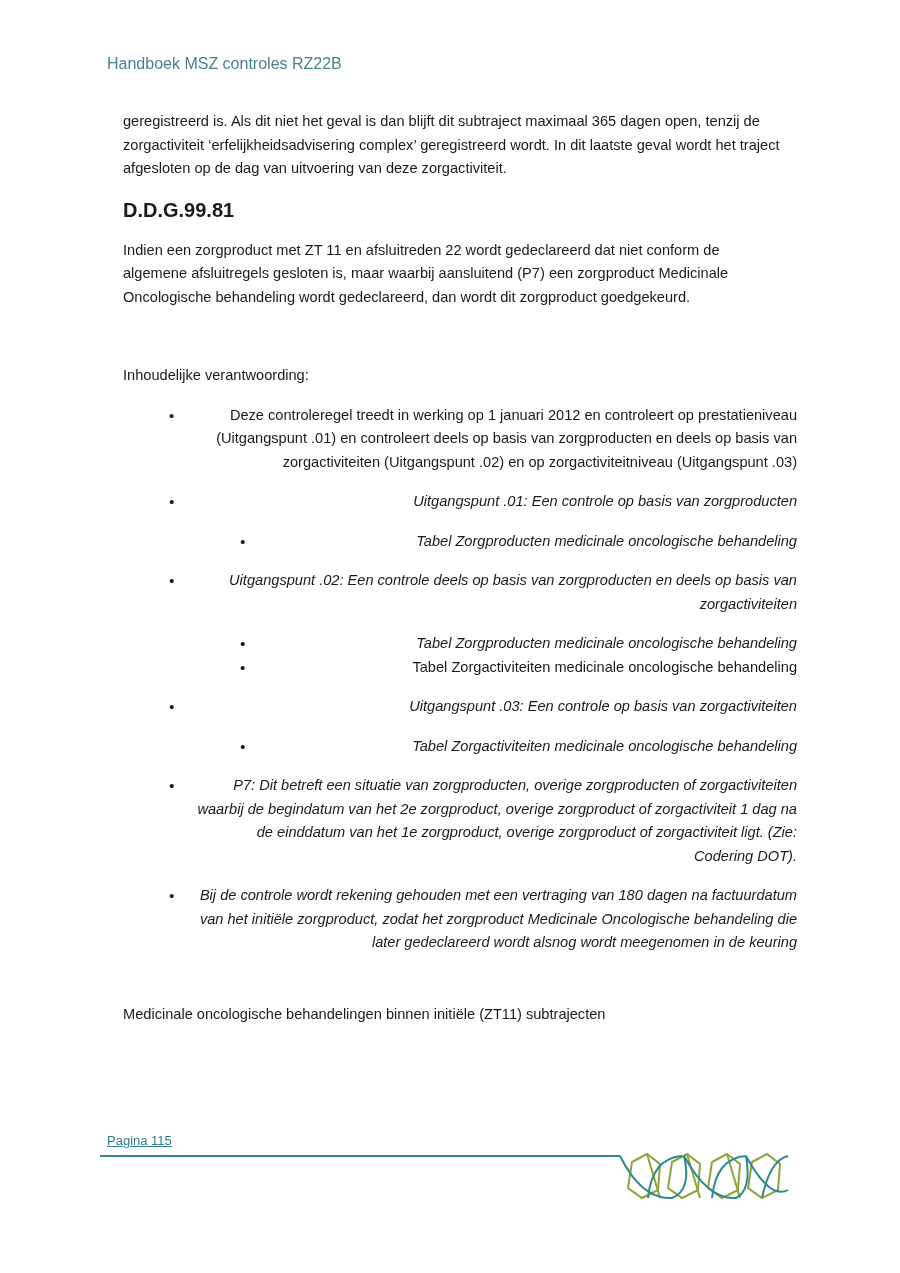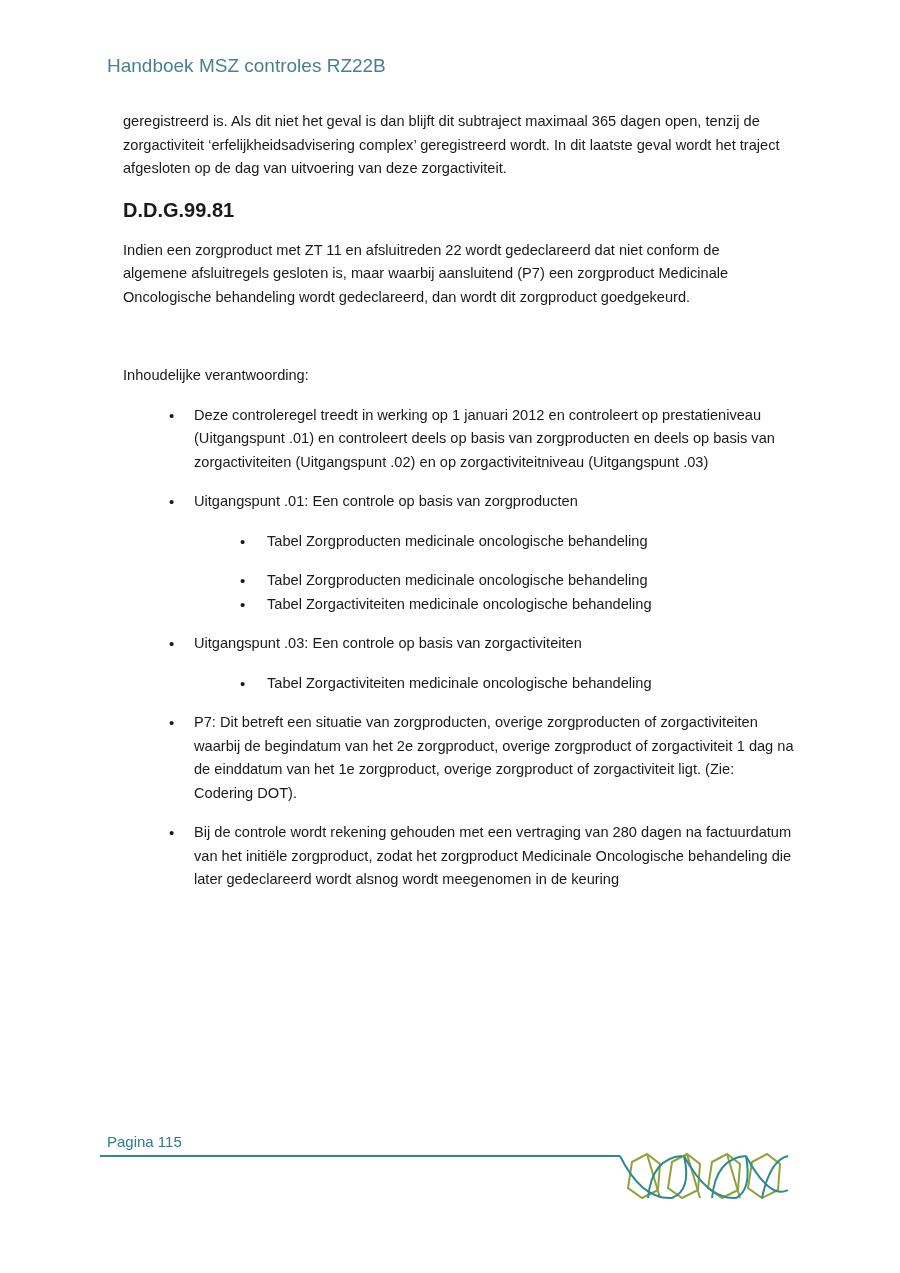--- a/index.html
+++ b/index.html
@@ -1,61 +1,63 @@
 <!DOCTYPE html>
 <html><head>
 <meta charset="utf-8">
 <style>
   html, body { margin: 0; padding: 0; background: #ffffff; }
   body { width: 900px; height: 1273px; position: relative; overflow: hidden;
          font-family: "Liberation Sans", sans-serif; color: #1a1a1a; }
-  .header { position: absolute; left: 107px; top: 55px; font-size: 19px; color: #4a7f8f; }
+  .header { position: absolute; left: 107px; top: 55px; font-size: 16px; color: #4a7f8f; }
   .content { position: absolute; left: 107px; top: 94px; width: 690px; font-size: 14.6px; line-height: 23.5px; }
   .content p { margin: 16px; }
   .heading { font-weight: bold; font-size: 20px; margin-top: 14px !important; margin-bottom: 4px !important; line-height: 26px; }
   .gap { height: 23px; }
   ul { margin: 0; padding: 0; list-style: none; }
   .l1 { position: relative; padding-left: 87px; }
   .l1::before { content: "\2022"; position: absolute; left: 62px; top: 0; font-size: 15px; }
   .l2 { position: relative; padding-left: 160px; }
   .l2::before { content: "\2022"; position: absolute; left: 133px; top: 0; font-size: 15px; }
-  .mt { margin-top: 16px; }
-  .footer-text { position: absolute; left: 107px; top: 1133px; font-size: 15px; color: #2e7d8c; }
+  .mt { margin-top: 16px; font-style: italic; }
+  .footer-text { position: absolute; left: 107px; top: 1133px; font-size: 13px; color: #2e7d8c; text-decoration: underline; }
   .footer-line { position: absolute; left: 100px; top: 1155px; width: 520px; height: 2px; background: #2e8a8f; }
   .logo { position: absolute; left: 612px; top: 1150px; width: 180px; height: 52px; }
 </style>
 </head>
 <body>
 
 <div class="header">Handboek MSZ controles RZ22B</div>
 
 <div class="content">
   <p>geregistreerd is. Als dit niet het geval is dan blijft dit subtraject maximaal 365 dagen open, tenzij de zorgactiviteit ‘erfelijkheidsadvisering complex’ geregistreerd wordt. In dit laatste geval wordt het traject afgesloten op de dag van uitvoering van deze zorgactiviteit.</p>
   <p class="heading">D.D.G.99.81</p>
   <p>Indien een zorgproduct met ZT 11 en afsluitreden 22 wordt gedeclareerd dat niet conform de algemene afsluitregels gesloten is, maar waarbij aansluitend (P7) een zorgproduct Medicinale Oncologische behandeling wordt gedeclareerd, dan wordt dit zorgproduct goedgekeurd.</p>
   <div class="gap"></div>
   <p>Inhoudelijke verantwoording:</p>
 
-  <ul style="margin-top:2px;">
+  <ul style="margin-top:2px;text-align:right;">
     <li class="l1">Deze controleregel treedt in werking op 1 januari  2012 en controleert op prestatieniveau (Uitgangspunt .01)  en controleert deels op basis van zorgproducten en deels op basis van zorgactiviteiten (Uitgangspunt .02) en op zorgactiviteitniveau (Uitgangspunt .03)</li>
 
     <li class="l1 mt">Uitgangspunt .01: Een controle op basis van zorgproducten</li>
     <li class="l2 mt">Tabel Zorgproducten medicinale oncologische behandeling</li>
 
+    <li class="l1 mt">Uitgangspunt .02: Een controle deels op basis van zorgproducten en deels op basis van zorgactiviteiten</li>
     <li class="l2 mt">Tabel Zorgproducten medicinale oncologische behandeling</li>
     <li class="l2">Tabel Zorgactiviteiten medicinale oncologische behandeling</li>
 
     <li class="l1 mt">Uitgangspunt .03: Een controle op basis van zorgactiviteiten</li>
     <li class="l2 mt">Tabel Zorgactiviteiten medicinale oncologische behandeling</li>
 
     <li class="l1 mt">P7: Dit betreft een situatie van zorgproducten, overige zorgproducten of zorgactiviteiten waarbij de begindatum van het 2e zorgproduct, overige zorgproduct of zorgactiviteit 1 dag na de einddatum van het 1e zorgproduct, overige zorgproduct of zorgactiviteit ligt. (Zie: Codering DOT).</li>
-    <li class="l1 mt">Bij de controle wordt rekening gehouden met een vertraging van 280 dagen na factuurdatum van het initiële zorgproduct, zodat het zorgproduct Medicinale Oncologische behandeling die later gedeclareerd wordt alsnog wordt meegenomen in de keuring</li>
+    <li class="l1 mt">Bij de controle wordt rekening gehouden met een vertraging van 180 dagen na factuurdatum van het initiële zorgproduct, zodat het zorgproduct Medicinale Oncologische behandeling die later gedeclareerd wordt alsnog wordt meegenomen in de keuring</li>
   </ul>
 
   <div class="gap" style="height:32px;"></div>
+  <p>Medicinale oncologische behandelingen binnen initiële (ZT11) subtrajecten</p>
 </div>
 
 <div class="footer-text">Pagina 115</div>
 <div class="footer-line"></div>
 
 <svg class="logo" viewBox="0 0 180 52">
   <g fill="none" stroke-width="2">
     <g stroke="#8fa33a">
       <polygon points="20,12 35,4 48,14 46,40 30,48 16,38"></polygon>
       <polygon points="60,12 75,4 88,14 86,40 70,48 56,38"></polygon>

